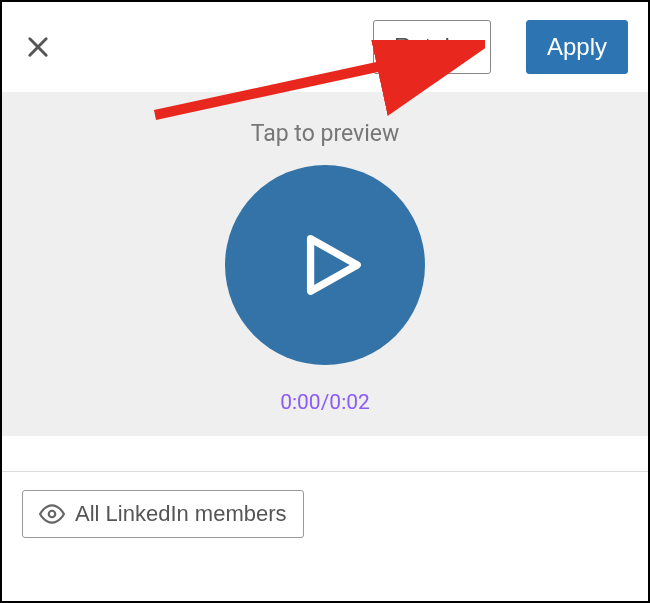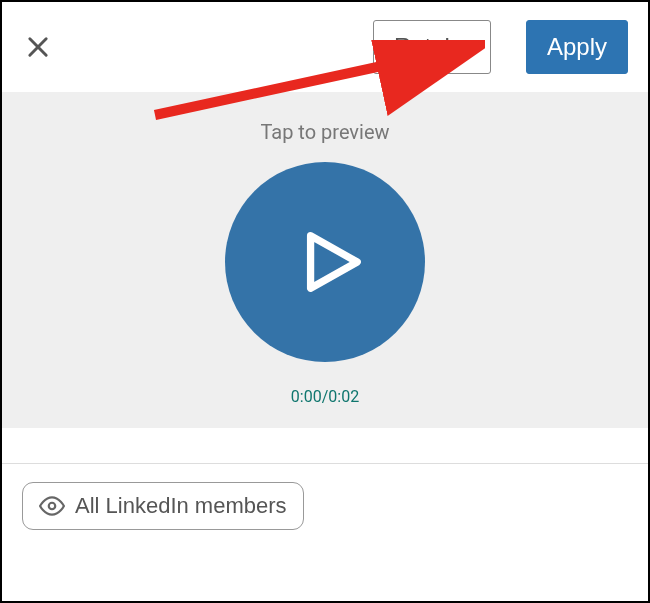--- a/index.html
+++ b/index.html
@@ -59,60 +59,60 @@
       margin-left: 23px;
     }
     .preview-section {
       background: #efefef;
       padding: 28px 0 22px 0;
       display: flex;
       flex-direction: column;
       align-items: center;
     }
     .preview-label {
-      font-size: 20px;
+      font-size: 23px;
       color: #777;
       margin-bottom: 18px;
     }
     .play-circle {
       width: 200px;
       height: 200px;
       border-radius: 50%;
       background: #3473a8;
       display: flex;
       align-items: center;
       justify-content: center;
       cursor: pointer;
       margin-bottom: 25px;
     }
     .play-circle svg {
       width: 70px;
       height: 70px;
       margin-left: 12px;
     }
     .time-display {
-      font-size: 16px;
-      color: #0f766e;
+      font-size: 21px;
+      color: #8b5cf6;
     }
     .divider {
       height: 1px;
       background: #ddd;
       margin: 35px 0 18px 0;
     }
     .visibility-section {
       padding: 0 20px 18px 20px;
     }
     .visibility-btn {
       display: inline-flex;
       align-items: center;
       gap: 10px;
       padding: 10px 16px;
       background: #ffffff;
       border: 1.5px solid #999;
-      border-radius: 11px;
+      border-radius: 3px;
       cursor: pointer;
       font-size: 22px;
       color: #555;
     }
     .visibility-btn svg {
       width: 26px;
       height: 26px;
     }
     .annotation-arrow {
       position: absolute;

